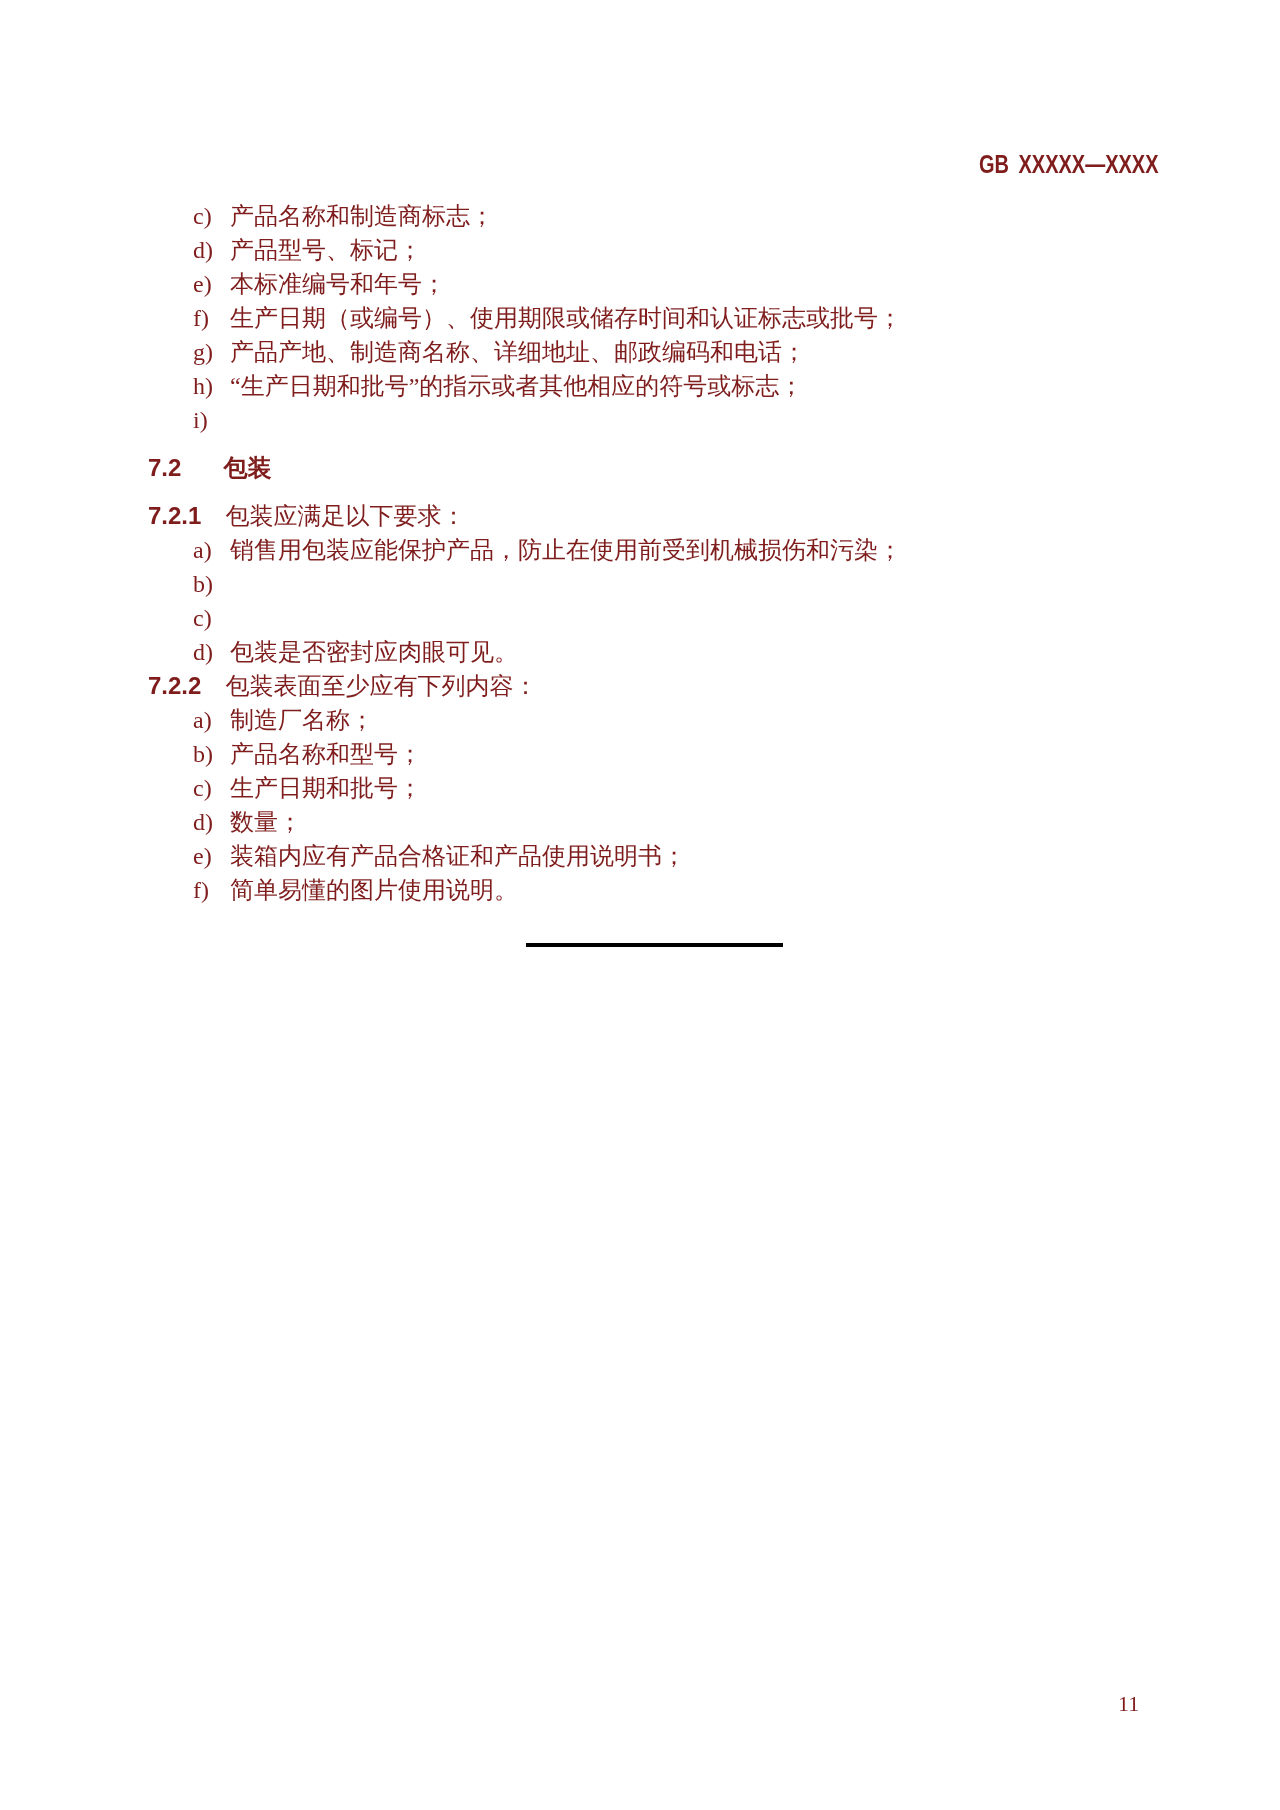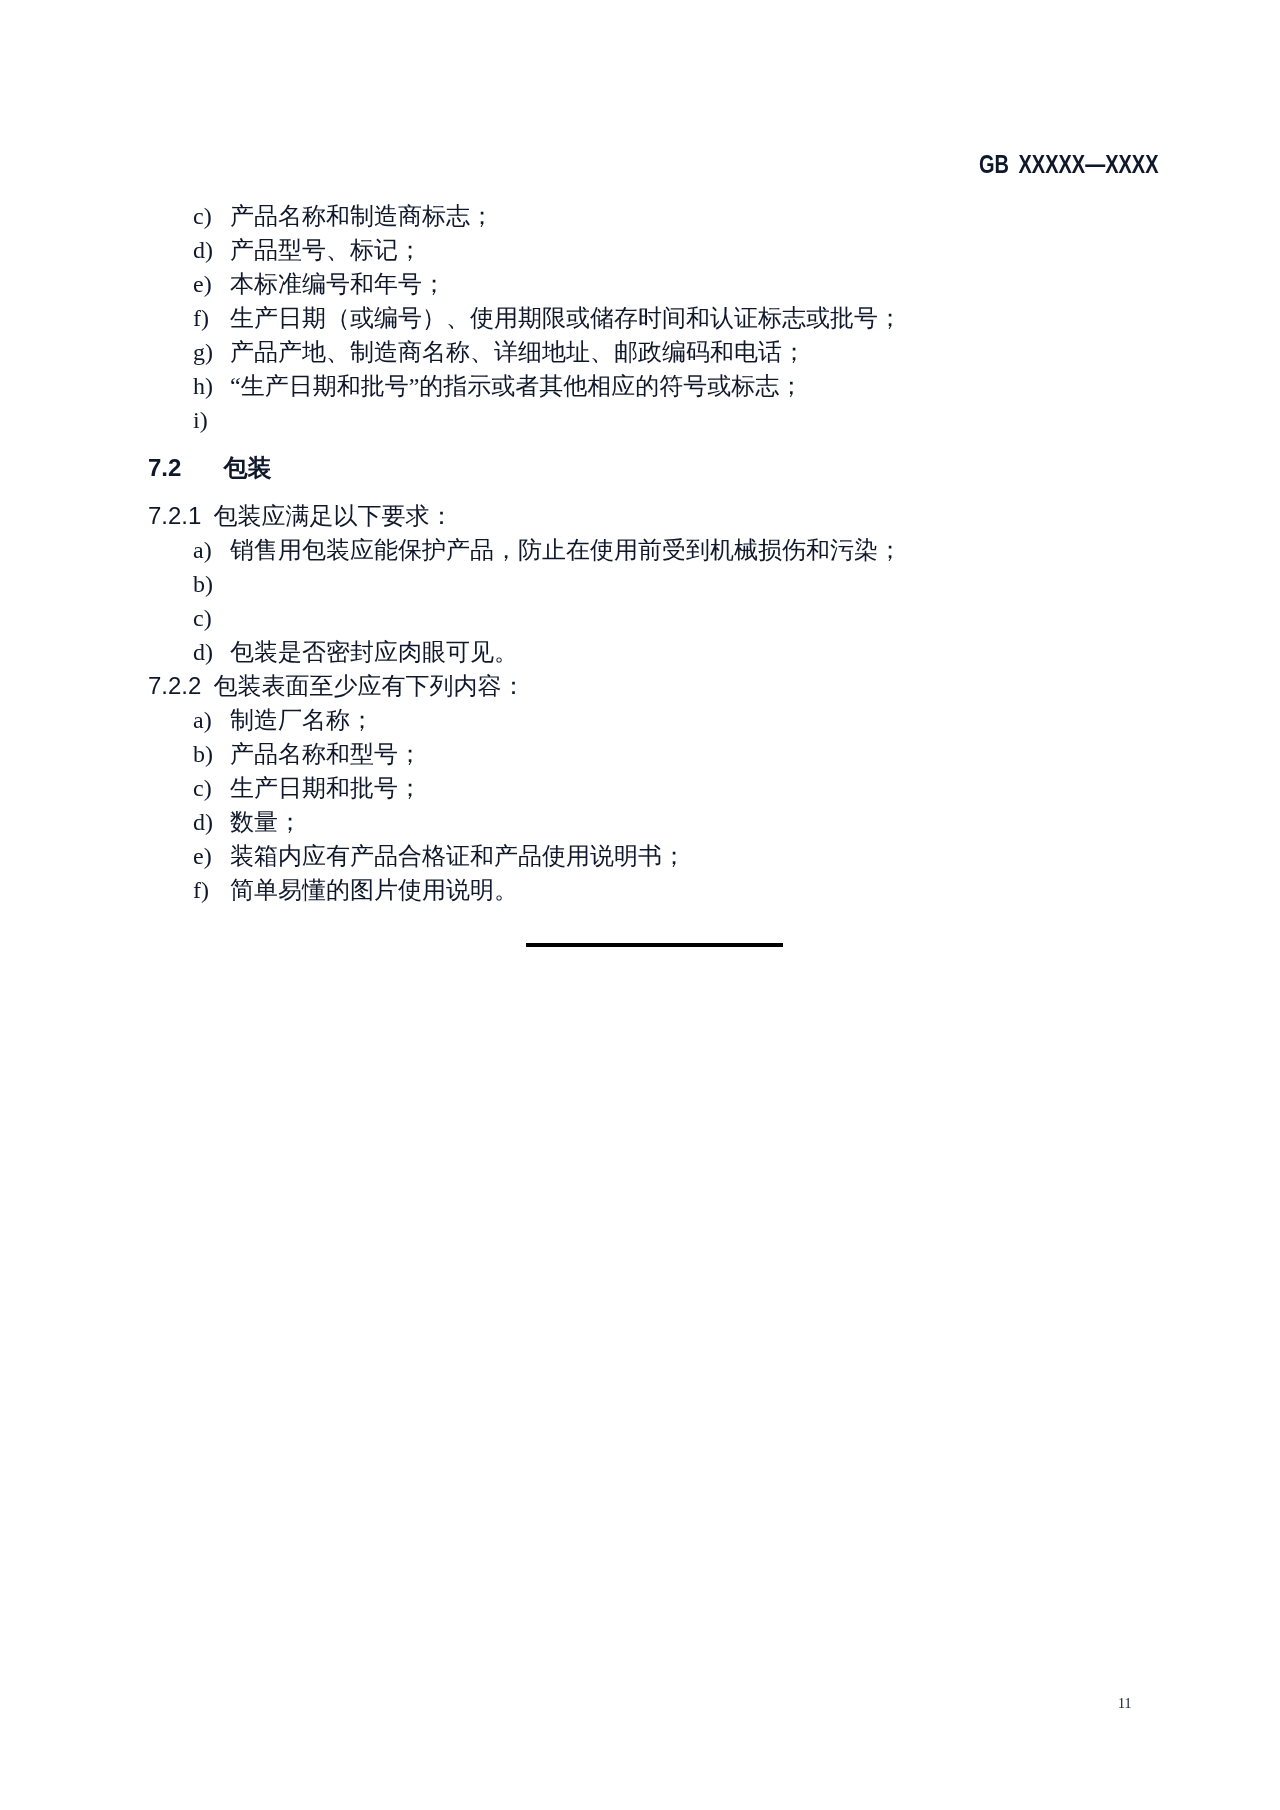--- a/index.html
+++ b/index.html
@@ -6,21 +6,21 @@
     margin: 0;
     padding: 0;
     background: #e8e8e8;
   }
   .page {
     position: relative;
     width: 1280px;
     height: 1810px;
     margin: 0 auto;
     background: #ffffff;
-    color: #0f172a;
+    color: #7f1d1d;
     font-family: "Liberation Serif", "DejaVu Serif", serif;
     overflow: hidden;
   }
   .doc-header {
     position: absolute;
     top: 151px;
     right: 121px;
     font-family: "Liberation Sans", "DejaVu Sans", sans-serif;
     font-weight: bold;
     font-size: 25px;
@@ -53,35 +53,35 @@
   .section-heading {
     font-family: "Liberation Sans", "DejaVu Sans", sans-serif;
     font-weight: bold;
     margin: 14px 0;
   }
   .section-heading .clause-num {
     margin-right: 42px;
   }
   .clause .clause-num {
     font-family: "Liberation Sans", "DejaVu Sans", sans-serif;
-    font-weight: normal;
-    margin-right: 12px;
+    font-weight: bold;
+    margin-right: 24px;
   }
   .end-rule {
     margin-top: 36px;
     margin-left: 378px;
     width: 257px;
     height: 4px;
     background: #000000;
   }
   .page-number {
     position: absolute;
     left: 1118px;
     top: 1692px;
-    font-size: 14px;
+    font-size: 22px;
     line-height: 24px;
   }
 </style>
 </head>
 <body>
 
 <div class="page">
 
   <div class="doc-header">GB XXXXX—XXXX</div>
 

